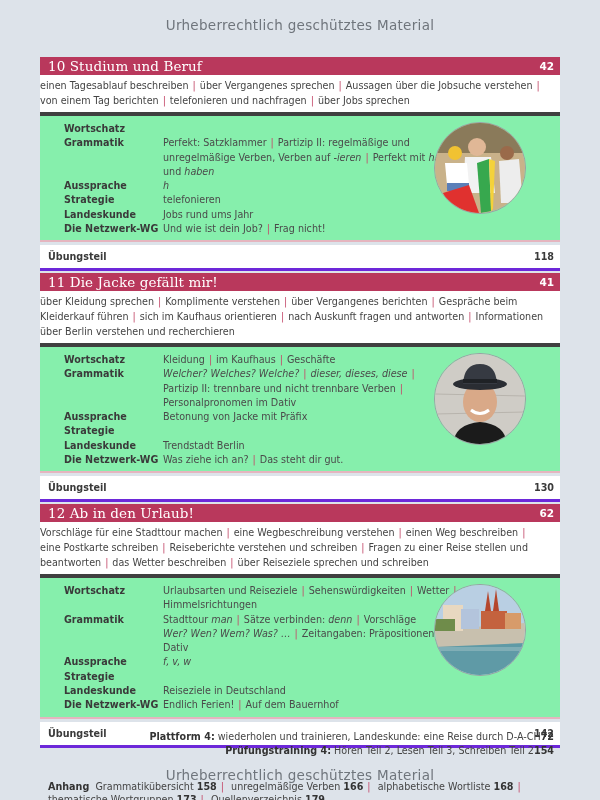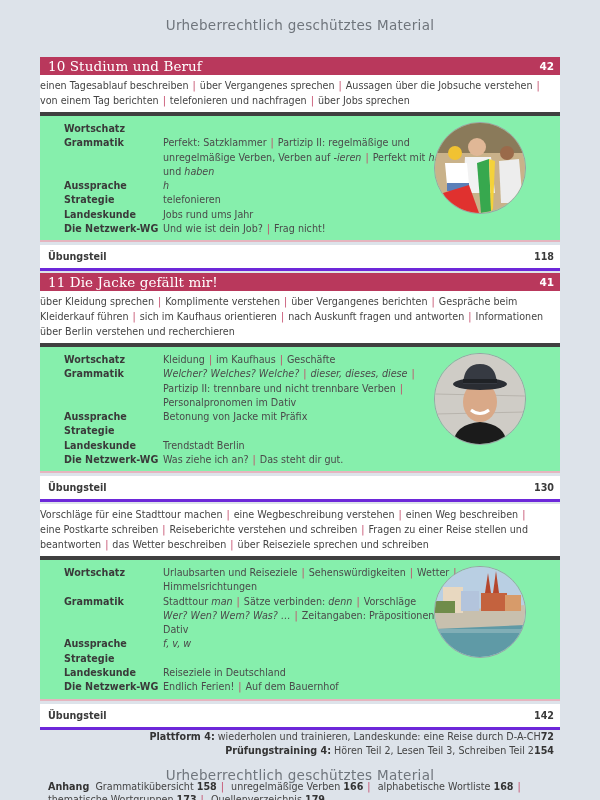--- a/index.html
+++ b/index.html
@@ -172,20 +172,24 @@
       </svg>
     </div>
   </div>
   <div class="uebung">
     <span>Übungsteil</span>
     <span>130</span>
   </div>
 </section>
 
 <section class="chapter" style="top:504px;">
+  <div class="ch-head">
+    <span class="ch-title">12  Ab in den Urlaub!</span>
+    <span class="ch-page">62</span>
+  </div>
   <div class="goals">
     <span>Vorschläge für eine Stadttour machen</span><span class="sep">|</span><span>eine Wegbeschreibung verstehen</span><span class="sep">|</span><span>einen Weg beschreiben</span><span class="sep">|</span><br><span>eine Postkarte schreiben</span><span class="sep">|</span><span>Reiseberichte verstehen und schreiben</span><span class="sep">|</span><span>Fragen zu einer Reise stellen und beantworten</span><span class="sep">|</span><span>das Wetter beschreiben</span><span class="sep">|</span><span>über Reiseziele sprechen und schreiben</span>
   </div>
   <div class="details">
     <div class="row">
       <span class="lbl">Wortschatz</span>
       <span class="val"><span>Urlaubsarten und Reiseziele</span><span class="sep">|</span><span>Sehenswürdigkeiten</span><span class="sep">|</span><span>Wetter</span><span class="sep">|</span><br><span>Himmelsrichtungen</span></span>
     </div>
     <div class="row">
       <span class="lbl">Grammatik</span>

